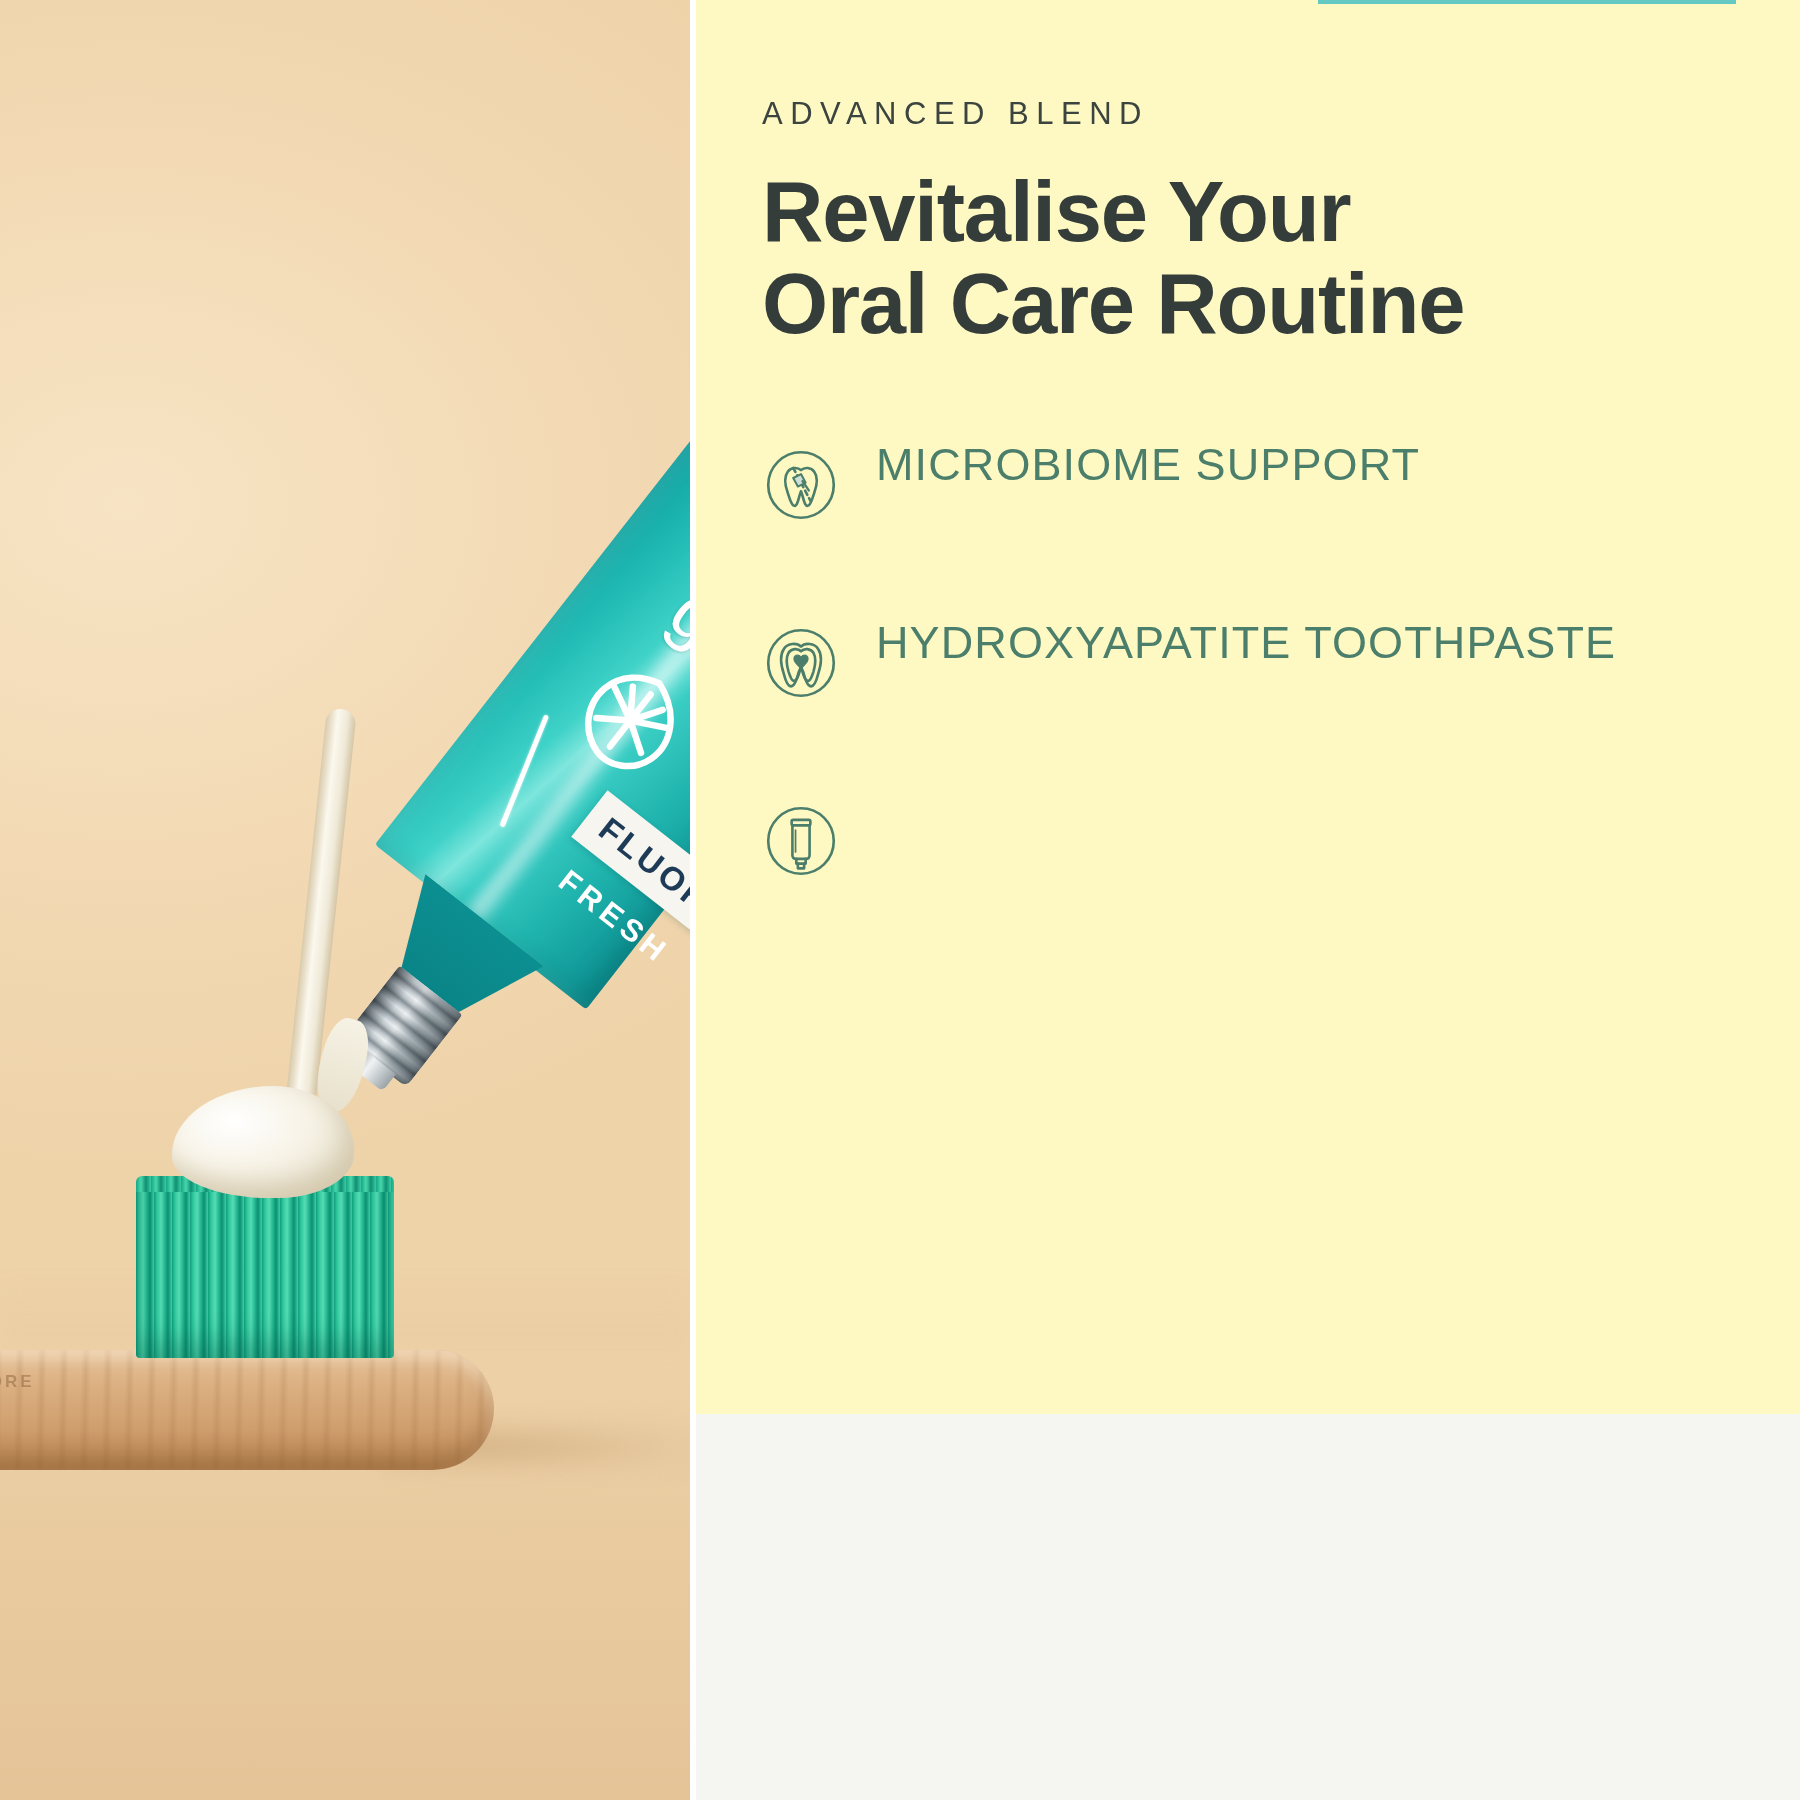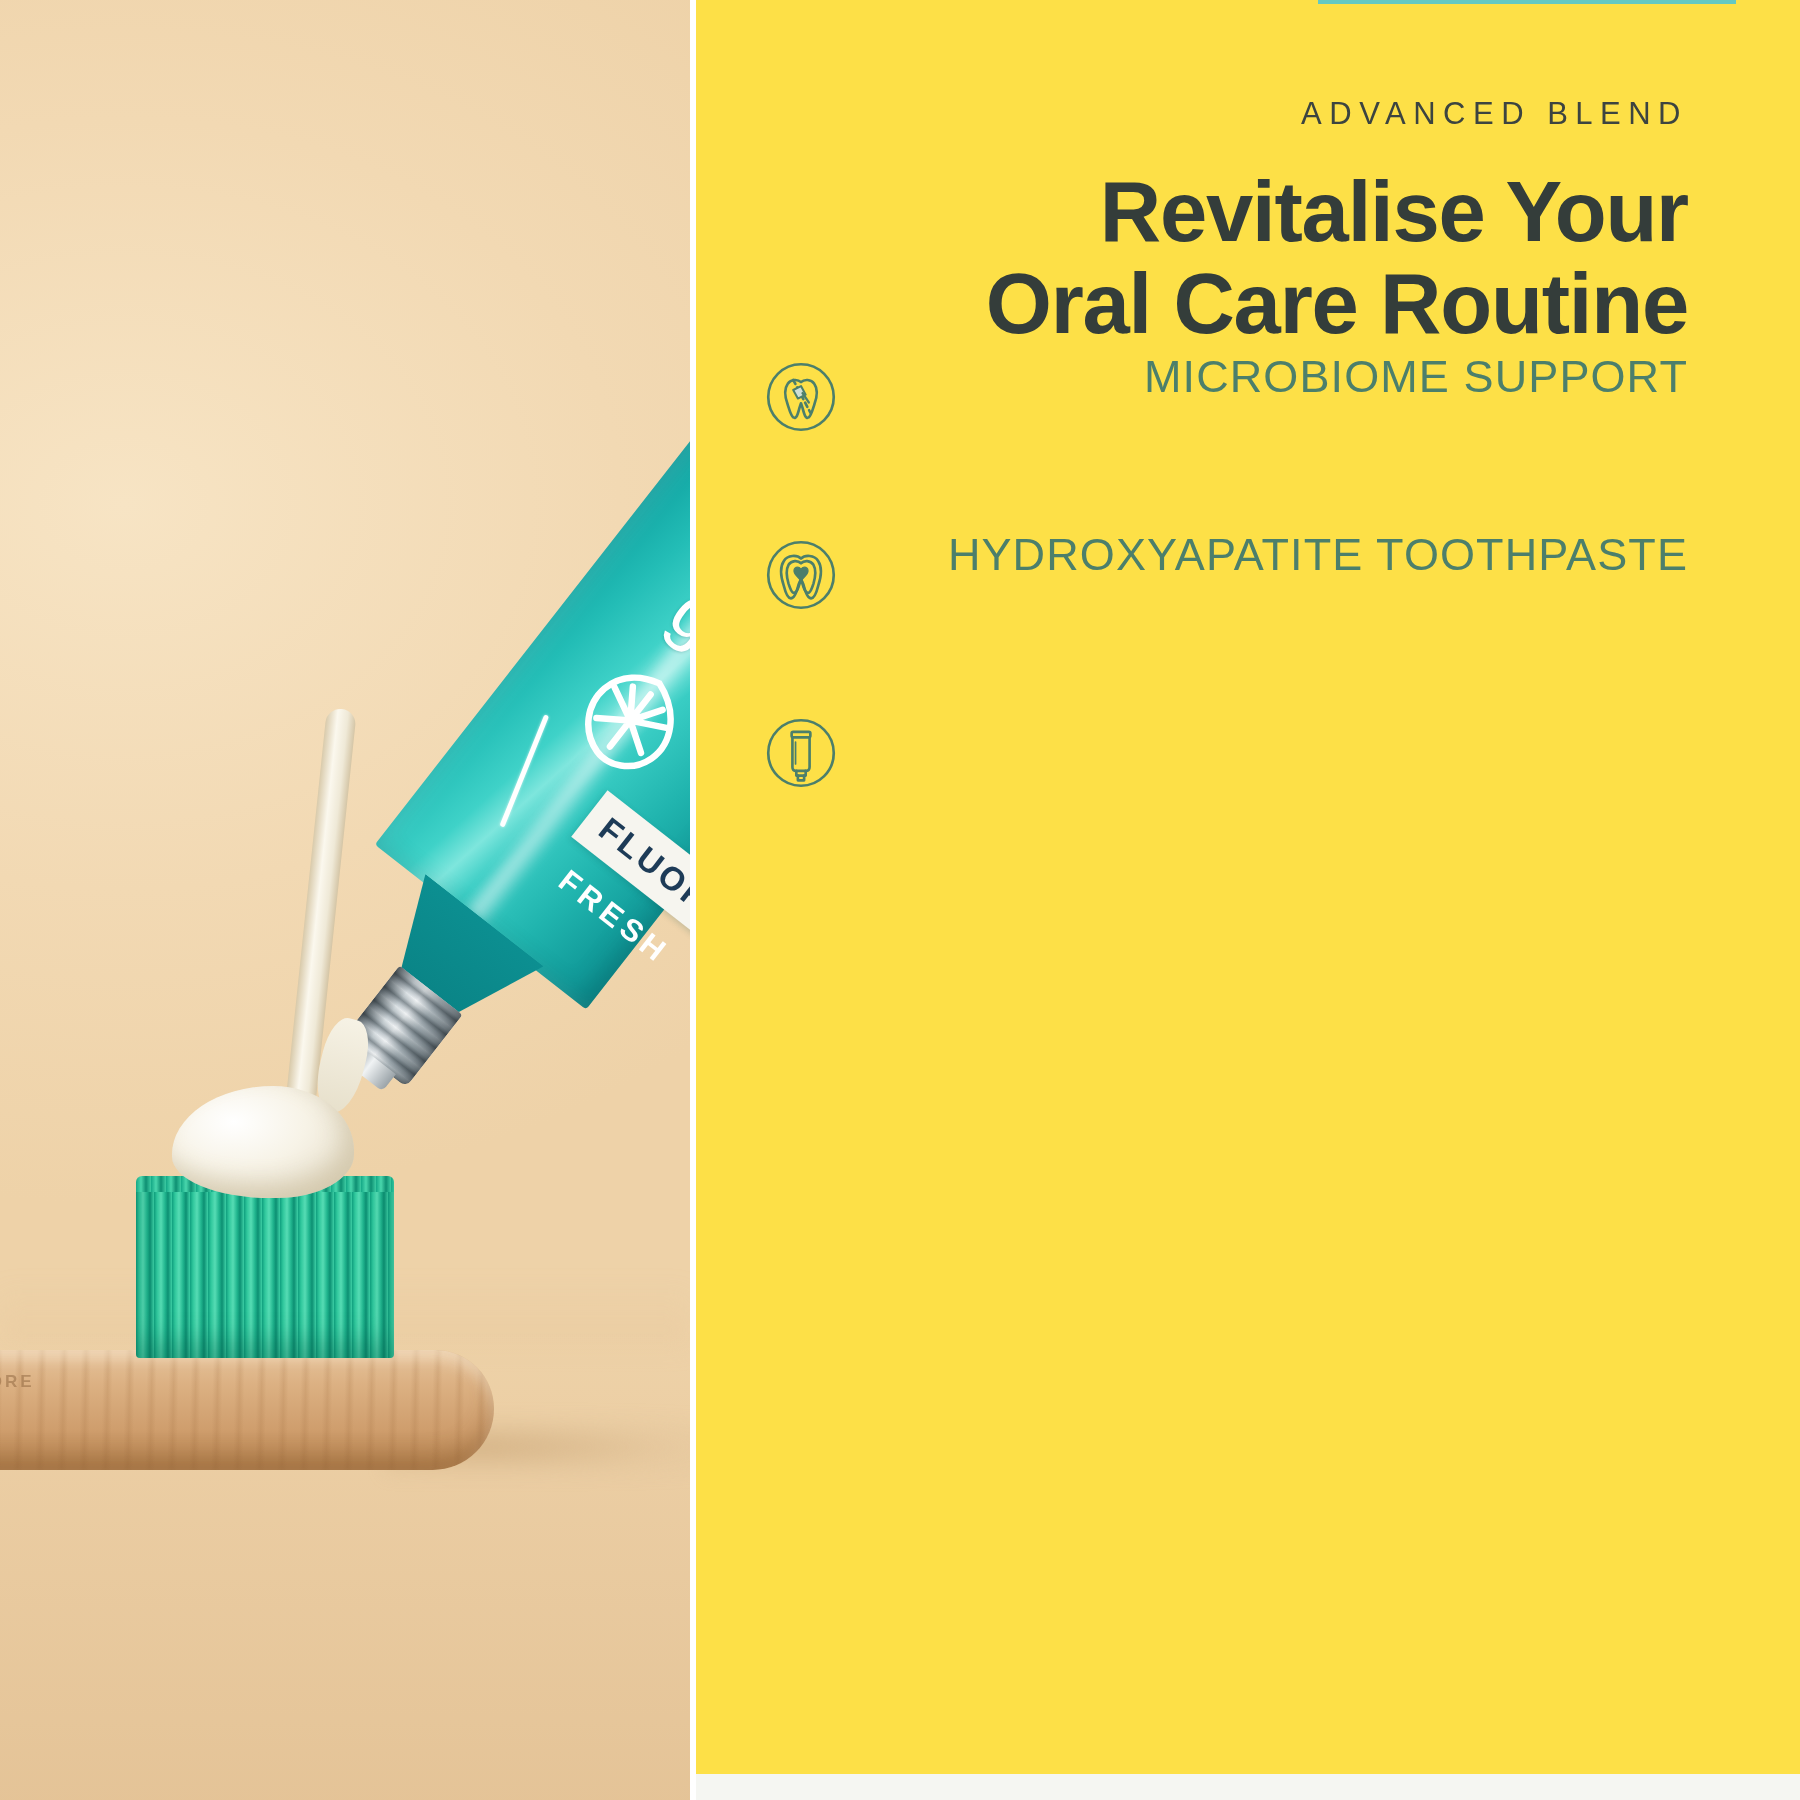--- a/index.html
+++ b/index.html
@@ -162,38 +162,37 @@
     background:radial-gradient(ellipse at 30% 50%, rgba(196,160,114,.55) 0%, rgba(214,183,141,.18) 60%, rgba(214,183,141,0) 100%);
     filter:blur(8px);
   }
 
   
   .divider { flex:0 0 6px; width:6px; height:1800px; background:#ffffff; }
 
   
   .panel {
     position:relative;
-    flex:1 1 auto; height:1774px;
-    background:#fde047;
+    flex:1 1 auto; height:1414px;
+    background:#fef9c3;
     padding:96px 112px 0 66px;
-    text-align:right;
   }
   .panel-topline {
     position:absolute; left:622px; top:0; width:418px; height:4px;
     background:#64c9c3;
   }
   .eyebrow {
     font-size:31px; letter-spacing:7.5px; color:#3c4440;
     font-weight:400; margin-bottom:34px;
   }
   .headline {
     font-size:85px; line-height:1.08; font-weight:700;
     color:#343d3a; letter-spacing:-1.2px;
   }
-  .features { }
+  .features { margin-top:88px; }
   .feature { display:flex; gap:36px; margin-bottom:92px; }
   .f-icon { flex:0 0 78px; width:78px; height:78px; margin-top:8px; }
   .f-body { flex:1 1 auto; }
   .f-title {
     color:#4c7f6b; font-size:45px; line-height:1.18;
     letter-spacing:1.1px; font-weight:400; margin-bottom:6px;
   }
   .f-desc {
     color:#333b38; font-size:45px; line-height:1.30;
     font-weight:400; letter-spacing:-.2px;

